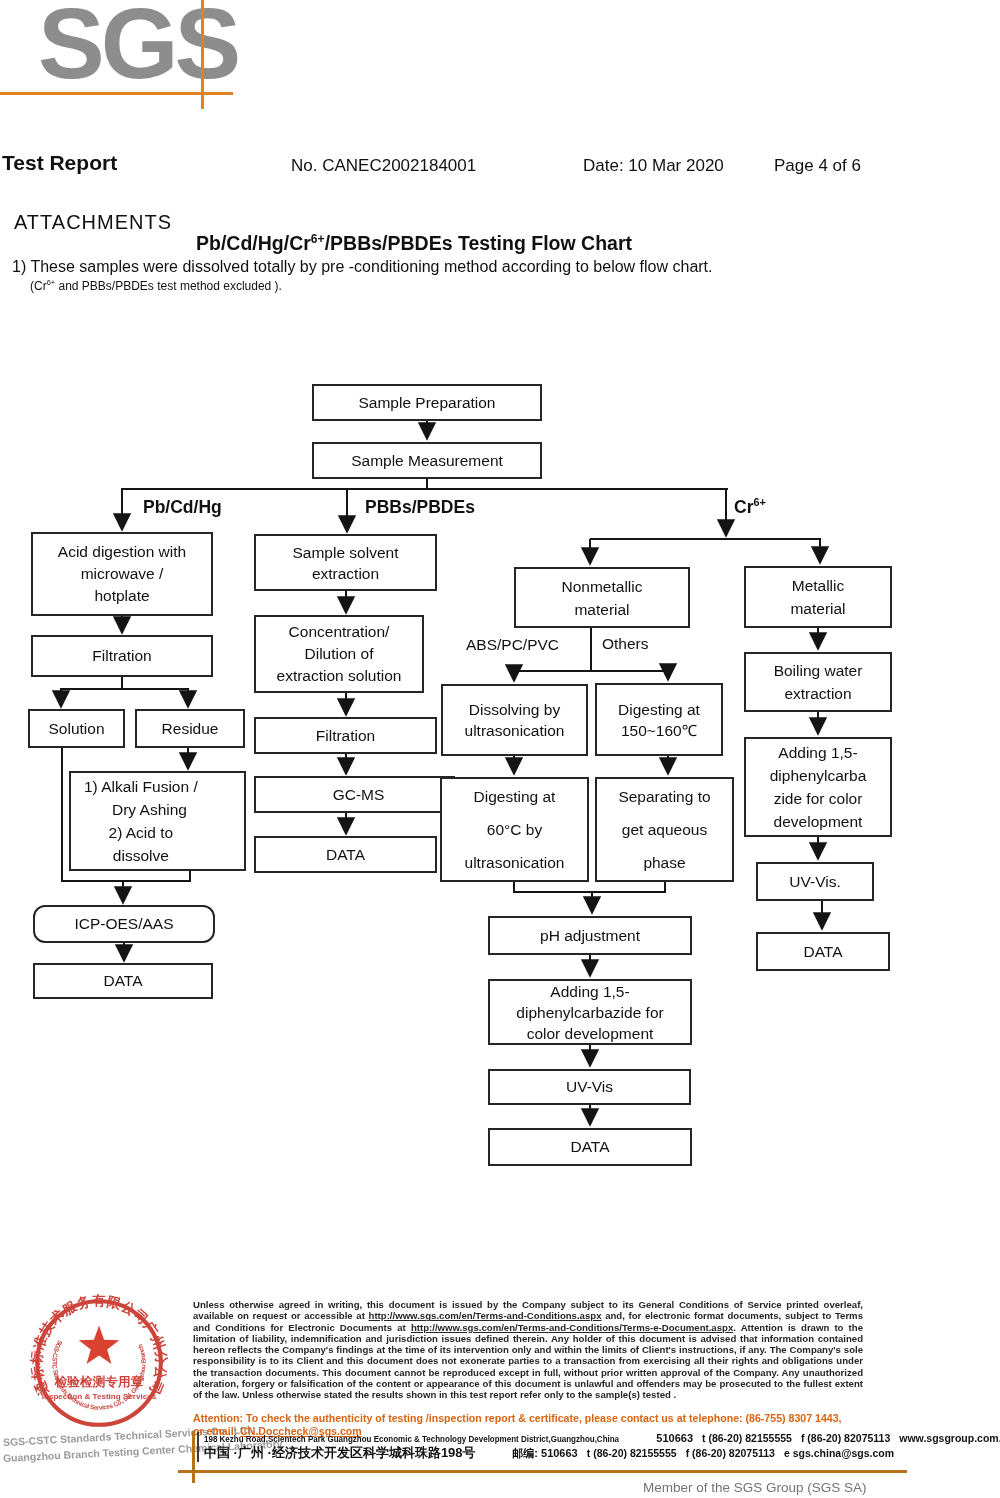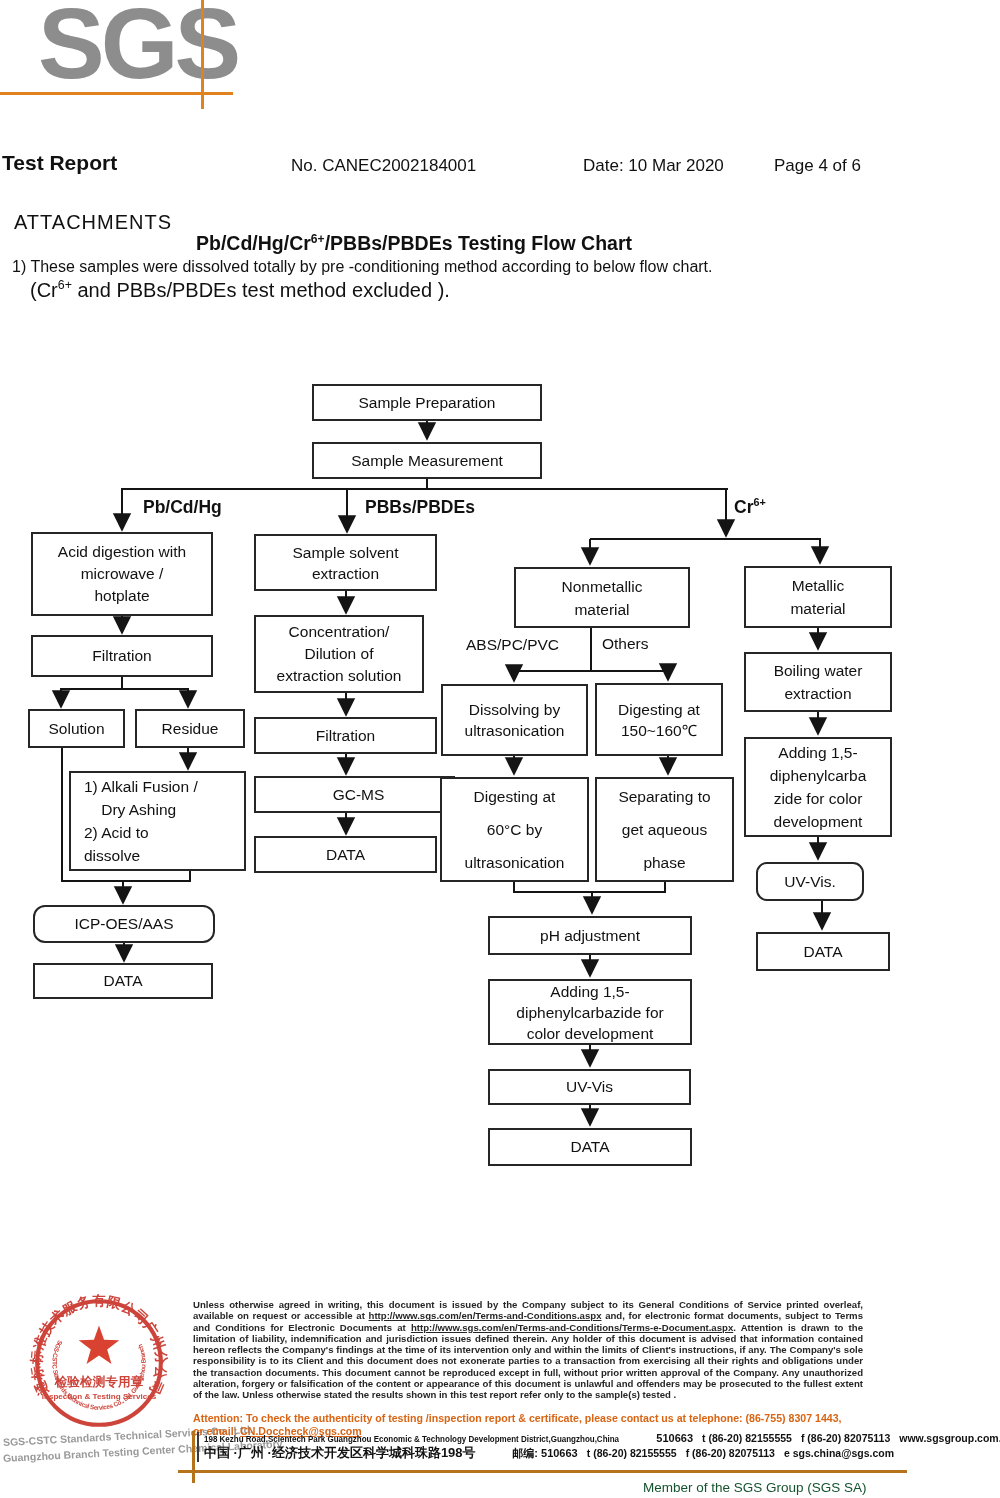--- a/index.html
+++ b/index.html
@@ -11,31 +11,31 @@
   .logo-hline{position:absolute;left:0;top:92px;width:233px;height:3px;background:#e0821e;}
   .logo-vline{position:absolute;left:201px;top:0;width:3px;height:109px;background:#e0821e;}
   .h-title{position:absolute;left:2px;top:151px;font-size:21px;font-weight:700;}
   .h-no{position:absolute;left:291px;top:156px;font-size:17px;}
   .h-date{position:absolute;left:583px;top:156px;font-size:17px;}
   .h-page{position:absolute;left:774px;top:156px;font-size:17px;}
   
   .att-head{position:absolute;left:14px;top:211px;font-size:20px;letter-spacing:1px;}
   .att-title{position:absolute;left:196px;top:232px;font-size:19.5px;font-weight:700;}
   .att-note1{position:absolute;left:12px;top:258px;font-size:16px;}
-  .att-note2{position:absolute;left:30px;top:279px;font-size:20px;}
+  .att-note2{position:absolute;left:30px;top:279px;font-size:12px;}
   sup{font-size:62%;vertical-align:super;line-height:0;}
   
   .connectors{position:absolute;left:0;top:0;pointer-events:none;}
   .connectors line{stroke:#141414;stroke-width:2;}
   .fb{position:absolute;box-sizing:border-box;border:2px solid #262626;background:#fff;
       display:flex;align-items:center;justify-content:center;text-align:center;
       font-size:15.5px;line-height:20px;white-space:pre-line;}
   .lh21{line-height:21px;} .lh22{line-height:22px;} .lh23{line-height:23px;}
   .tall3{line-height:33px;}
-  .fb.alkali{justify-content:flex-start;text-align:left;padding-left:13px;line-height:23px;}
+  .fb.alkali{justify-content:flex-start;text-align:center;padding-left:13px;line-height:23px;}
   .blabel{position:absolute;font-size:17.5px;font-weight:700;}
   .slabel{position:absolute;font-size:15.5px;}
   
   .stamp{position:absolute;left:22px;top:1286px;opacity:.92;}
   .company-line{position:absolute;color:#9a9a9a;font-size:10.5px;font-weight:700;
                 transform:rotate(-3deg);transform-origin:left center;white-space:nowrap;}
   
   .disclaimer{position:absolute;left:193px;top:1299px;width:670px;font-size:9.6px;
               line-height:11.3px;font-weight:700;color:#262626;text-align:justify;}
   .disclaimer .lnk{text-decoration:underline;}
@@ -46,21 +46,21 @@
         padding-left:5px;}
   .addr-row{display:flex;align-items:baseline;white-space:nowrap;}
   .addr-en{font-size:8.6px;font-weight:700;transform:scaleX(.93);transform-origin:left;}
   .addr-cn{font-size:13px;font-weight:700;}
   .addr-num{font-size:11px;font-weight:700;margin-left:6px;}
   .addr-tf{font-size:10.5px;font-weight:700;margin-left:9px;}
   .addr-web{font-size:10.5px;font-weight:700;margin-left:9px;}
   .grow{flex:1;}
   .f-hline{position:absolute;left:178px;top:1470px;width:729px;height:3px;background:#b5741c;}
   .f-vline{position:absolute;left:192px;top:1431px;width:3px;height:52px;background:#b5741c;}
-  .member{position:absolute;left:643px;top:1480px;font-size:13.5px;color:#14532d;}
+  .member{position:absolute;left:643px;top:1480px;font-size:13.5px;color:#737373;}
 </style>
 </head>
 <body>
 
 <div class="page">
 
   <div class="logo">SGS</div>
   <div class="logo-hline"></div>
   <div class="logo-vline"></div>
   <div class="h-title">Test Report</div>
@@ -173,21 +173,21 @@
 color development</div>
   <div class="fb" style="left:488px;top:1069px;width:203px;height:36px;">UV-Vis</div>
   <div class="fb" style="left:488px;top:1128px;width:204px;height:38px;">DATA</div>
 
   <div class="fb lh23" style="left:744px;top:652px;width:148px;height:60px;">Boiling water
 extraction</div>
   <div class="fb lh23" style="left:744px;top:737px;width:148px;height:100px;">Adding 1,5-
 diphenylcarba
 zide for color
 development</div>
-  <div class="fb" style="left:756px;top:862px;width:108px;height:39px;border-radius:11px;">UV-Vis.</div>
+  <div class="fb" style="left:756px;top:862px;width:118px;height:39px;">UV-Vis.</div>
   <div class="fb" style="left:756px;top:932px;width:134px;height:39px;">DATA</div>
 
   <svg class="stamp" width="154" height="154" viewBox="0 0 152 152">
     <defs>
       <path id="arcTop" d="M 26.6 104.5 A 57 57 0 1 1 125.4 104.5" fill="none"></path>
       <path id="arcBottom" d="M 36.2 53 A 46 46 0 1 0 115.8 53" fill="none"></path>
     </defs>
     <circle cx="76" cy="76" r="61" fill="none" stroke="#c9352b" stroke-width="4"></circle>
     <text font-size="13.5" fill="#c9352b" font-weight="700"><textPath href="#arcTop" startOffset="0" textLength="238">通标标准技术服务有限公司广州分公司</textPath></text>
     <text font-size="6.3" fill="#c9352b" font-weight="700"><textPath href="#arcBottom" startOffset="0" textLength="188">SGS-CSTC Standards Technical Services Co., Ltd. Guangzhou Branch</textPath></text>

